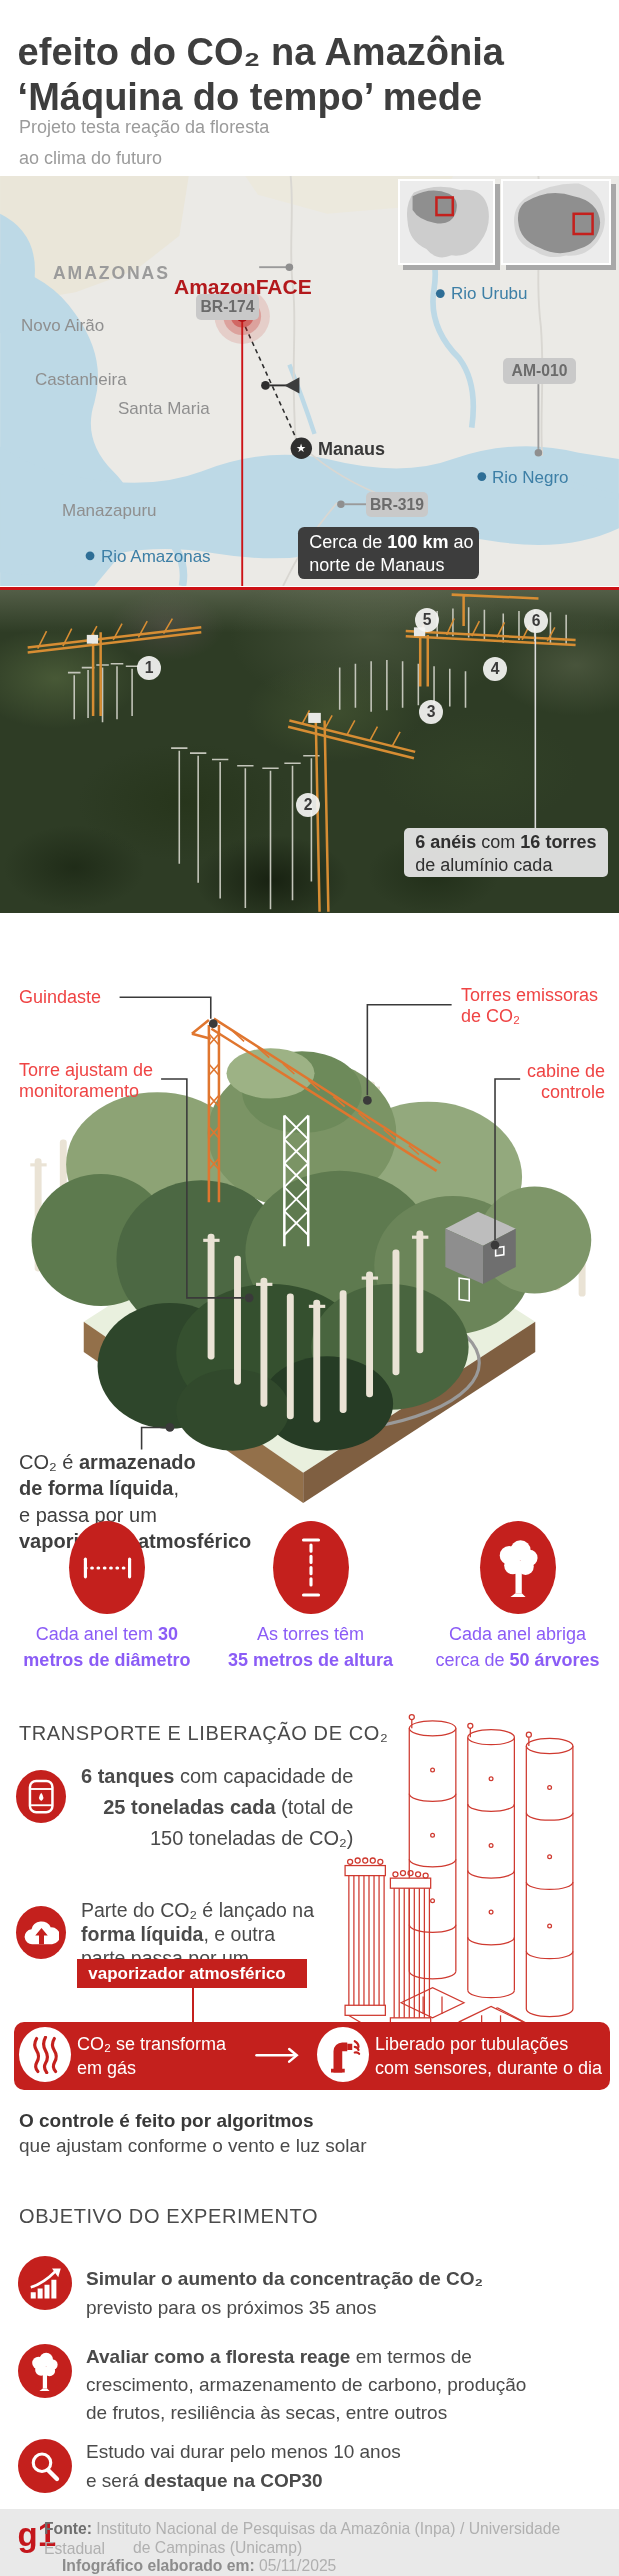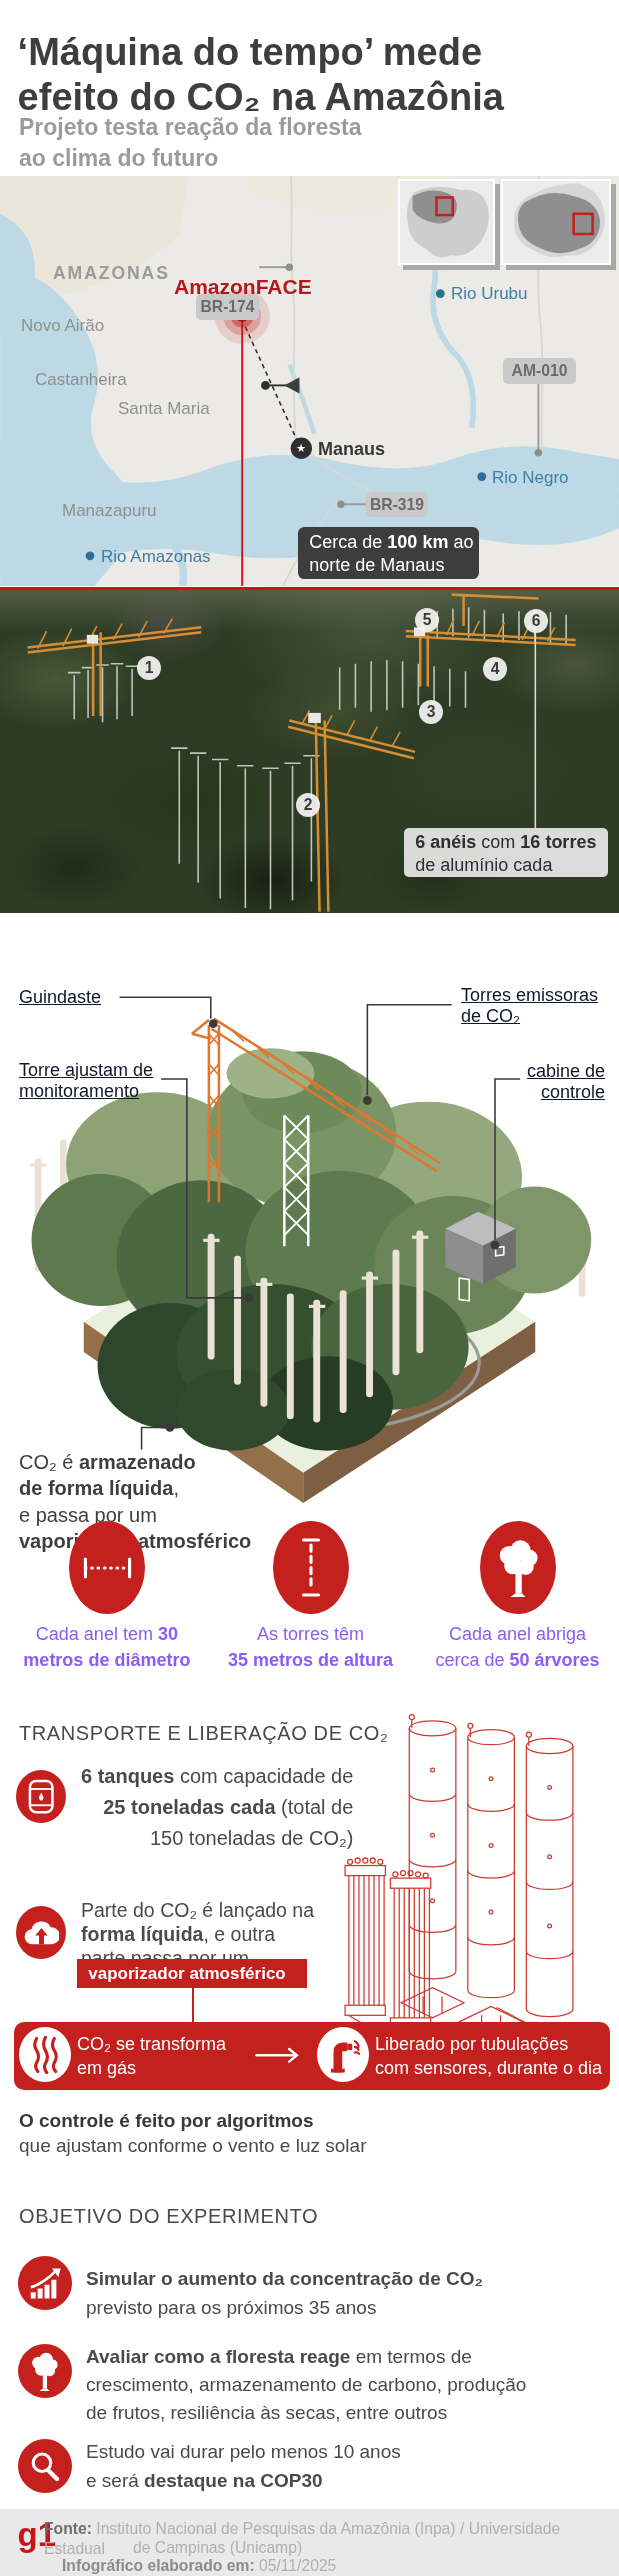--- a/index.html
+++ b/index.html
@@ -3,21 +3,21 @@
 <meta charset="utf-8">
 <style>
   html,body{margin:0;padding:0;background:#fff;}
   #page{position:relative;width:619px;height:2576px;background:#fff;overflow:hidden;
         font-family:"Liberation Sans",sans-serif;}
   .t{position:absolute;white-space:nowrap;}
   .b{font-weight:700;}
   svg{display:block;}
   
   .title{font-size:38px;font-weight:700;color:#3e3e3e;line-height:45px;}
-  .subtitle{font-size:23px;font-weight:700;color:#9b9b9b;line-height:31px;}
+  .subtitle{font-size:18px;font-weight:400;color:#9b9b9b;line-height:31px;}
   
   #map{position:absolute;left:0;top:176px;width:619px;height:410px;background:#ebeae6;text-decoration:underline;}
   .place{font-size:17px;color:#8f8f8f;}
   .river-label{font-size:17px;color:#3d7fa6;}
   .badge{position:absolute;background:#c9c9c9;color:#6b6b6b;font-weight:700;font-size:15.7px;
          border-radius:5px;display:flex;align-items:center;justify-content:center;}
   .state{font-size:17.6px;font-weight:700;color:#9b9b9b;letter-spacing:1.9px;}
   .site{font-size:21px;font-weight:700;color:#b3191c;}
   .callout{position:absolute;left:298px;top:351px;width:181px;height:52px;background:#3d3d3d;
            border-radius:6.3px;color:#fff;font-size:18px;line-height:23px;padding:3.8px 0 0 11.3px;box-sizing:border-box;}
@@ -36,21 +36,21 @@
       radial-gradient(94px 57px at 70% 88%,rgba(31,44,23,.8),rgba(31,44,23,0) 70%),
       radial-gradient(82px 50px at 27% 12%,rgba(122,94,110,.28),rgba(122,94,110,0) 70%),
       radial-gradient(189px 101px at 60% 15%,rgba(104,114,88,.4),rgba(104,114,88,0) 75%);}
   .redbar{position:absolute;left:0;top:587px;width:619px;height:3.1px;background:#cc1216;}
   .num{position:absolute;width:24px;height:24px;border-radius:50%;background:rgba(245,245,243,.92);
        color:#3a3a3a;font-weight:700;font-size:15.7px;display:flex;align-items:center;justify-content:center;}
   .photocap{position:absolute;left:404px;top:828px;width:204px;height:49px;background:rgba(228,228,228,.95);
             border-radius:5px;color:#2f2f2f;font-size:18px;line-height:23px;padding:2.5px 0 0 11.3px;box-sizing:border-box;}
   
   .hd{font-size:20px;font-weight:400;color:#4a4a4a;letter-spacing:0.6px;}
-  .diaglabel{font-size:18px;color:#0f172a;line-height:21.4px;text-decoration:underline;}
+  .diaglabel{font-size:18px;color:#ef4444;line-height:21.4px;}
   .storage{font-size:20px;color:#3f3f3f;line-height:26.4px;}
   .statcircle{position:absolute;width:76px;height:93px;border-radius:50%;background:#c4201d;
               display:flex;align-items:center;justify-content:center;}
   .stattext{position:absolute;width:195px;text-align:center;font-size:18px;color:#8b5cf6;line-height:26.4px;}
   
   .iconcircle{position:absolute;border-radius:50%;background:#c4201d;display:flex;align-items:center;justify-content:center;}
   .itemtext{font-size:20px;color:#4a4a4a;line-height:31px;text-align:right;}
   .itemtext2{font-size:19.5px;color:#4a4a4a;line-height:24px;}
   .redboxlabel{position:absolute;left:77px;top:1959px;width:230px;height:29px;background:#c4201d;color:#fff;
                font-weight:700;font-size:17px;display:flex;align-items:center;padding-left:11.3px;box-sizing:border-box;}
@@ -64,22 +64,22 @@
   .src{font-size:15.7px;color:#b0b0b0;line-height:19.5px;}
   .srclabel{font-weight:700;color:#6e6e6e;}
   .elablabel{font-weight:700;color:#8c8c8c;}
 </style>
 </head>
 <body>
 
 <div id="page">
 
   <div class="t title" style="left:17.6px;top:30px;">
+    <div>efeito do CO₂ na Amazônia</div>
     <div>‘Máquina do tempo’ mede</div>
-    <div>efeito do CO₂ na Amazônia</div>
   </div>
   <div class="t subtitle" style="left:19px;top:112px;">
     <div>Projeto testa reação da floresta</div>
     <div>ao clima do futuro</div>
   </div>
 
   <div id="map">
     <svg width="619" height="410" viewBox="0 0 984 652">
 
       <polygon points="0,0 300,0 285,95 215,150 120,185 0,205" fill="#eae6d9"></polygon>

